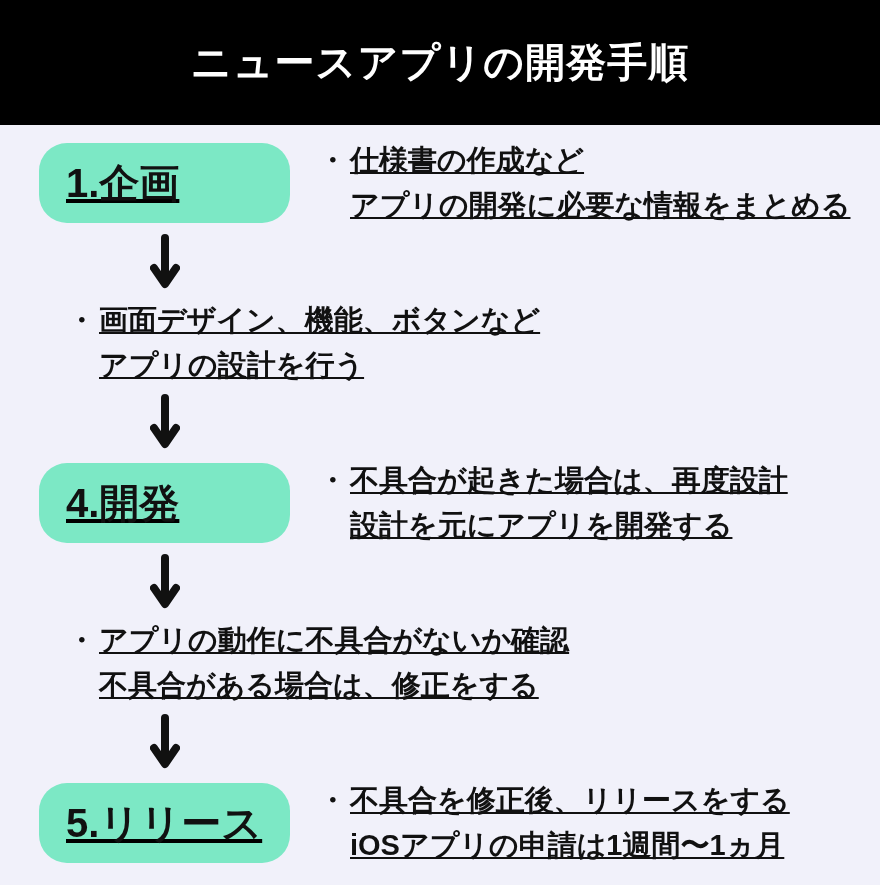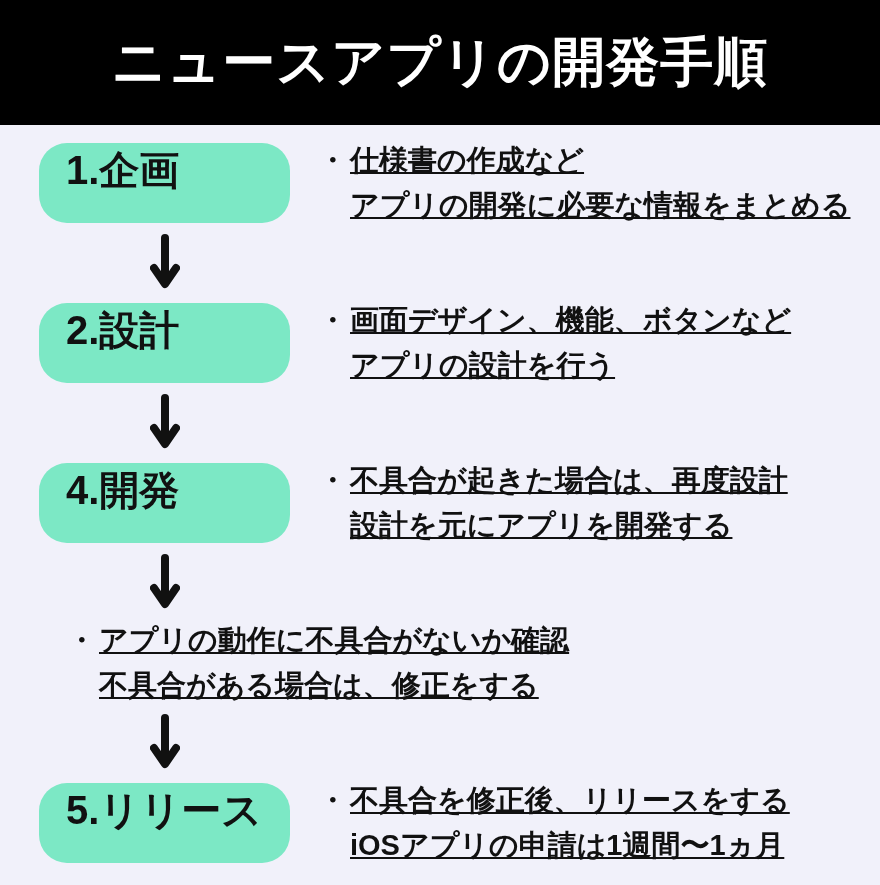--- a/index.html
+++ b/index.html
@@ -17,43 +17,44 @@
   }
   .header {
     height: 125px;
     background: var(--header-bg, #000000);
     display: flex;
     align-items: center;
     justify-content: center;
   }
   .page-title {
     color: var(--title-color, #FFFFFF);
-    font-size: 53px;
+    font-size: 40px;
     font-weight: 800;
     letter-spacing: 1px;
     white-space: nowrap;
   }
   .content {
     padding-top: 18px;
   }
   .step-row {
     display: flex;
     align-items: center;
     height: 80px;
     margin-left: 39px;
   }
   .step-box {
     flex: 0 0 251px;
     width: 251px;
     height: 80px;
     background: var(--accent, #7CE8C5);
     border-radius: 28px;
     display: flex;
-    align-items: flex-start;
+    align-items: center;
     padding-left: 27px;
+    text-decoration: underline;
   }
   .step-label {
     font-size: 40px;
     font-weight: 800;
     color: var(--text, #111111);
     white-space: nowrap;
   }
   .step-desc {
     display: flex;
     align-items: flex-start;
@@ -102,23 +103,20 @@
       </div>
     </section>
 
     <div class="arrow-row">
       <svg class="arrow-icon" width="30" height="58" viewBox="0 0 30 58">
         <path d="M15 4 V46 M4 34 L15 50 L26 34" stroke="#111111" stroke-width="8" fill="none" stroke-linecap="round" stroke-linejoin="round"></path>
       </svg>
     </div>
 
     <section class="step-row">
-      <div class="step-box">
-        <span class="step-label">2.設計</span>
-      </div>
       <div class="step-desc">
         <span class="bullet">・</span>
         <div class="desc-lines">
           <div class="desc-line">画面デザイン、機能、ボタンなど</div>
           <div class="desc-line">アプリの設計を行う</div>
         </div>
       </div>
     </section>
 
     <div class="arrow-row">

